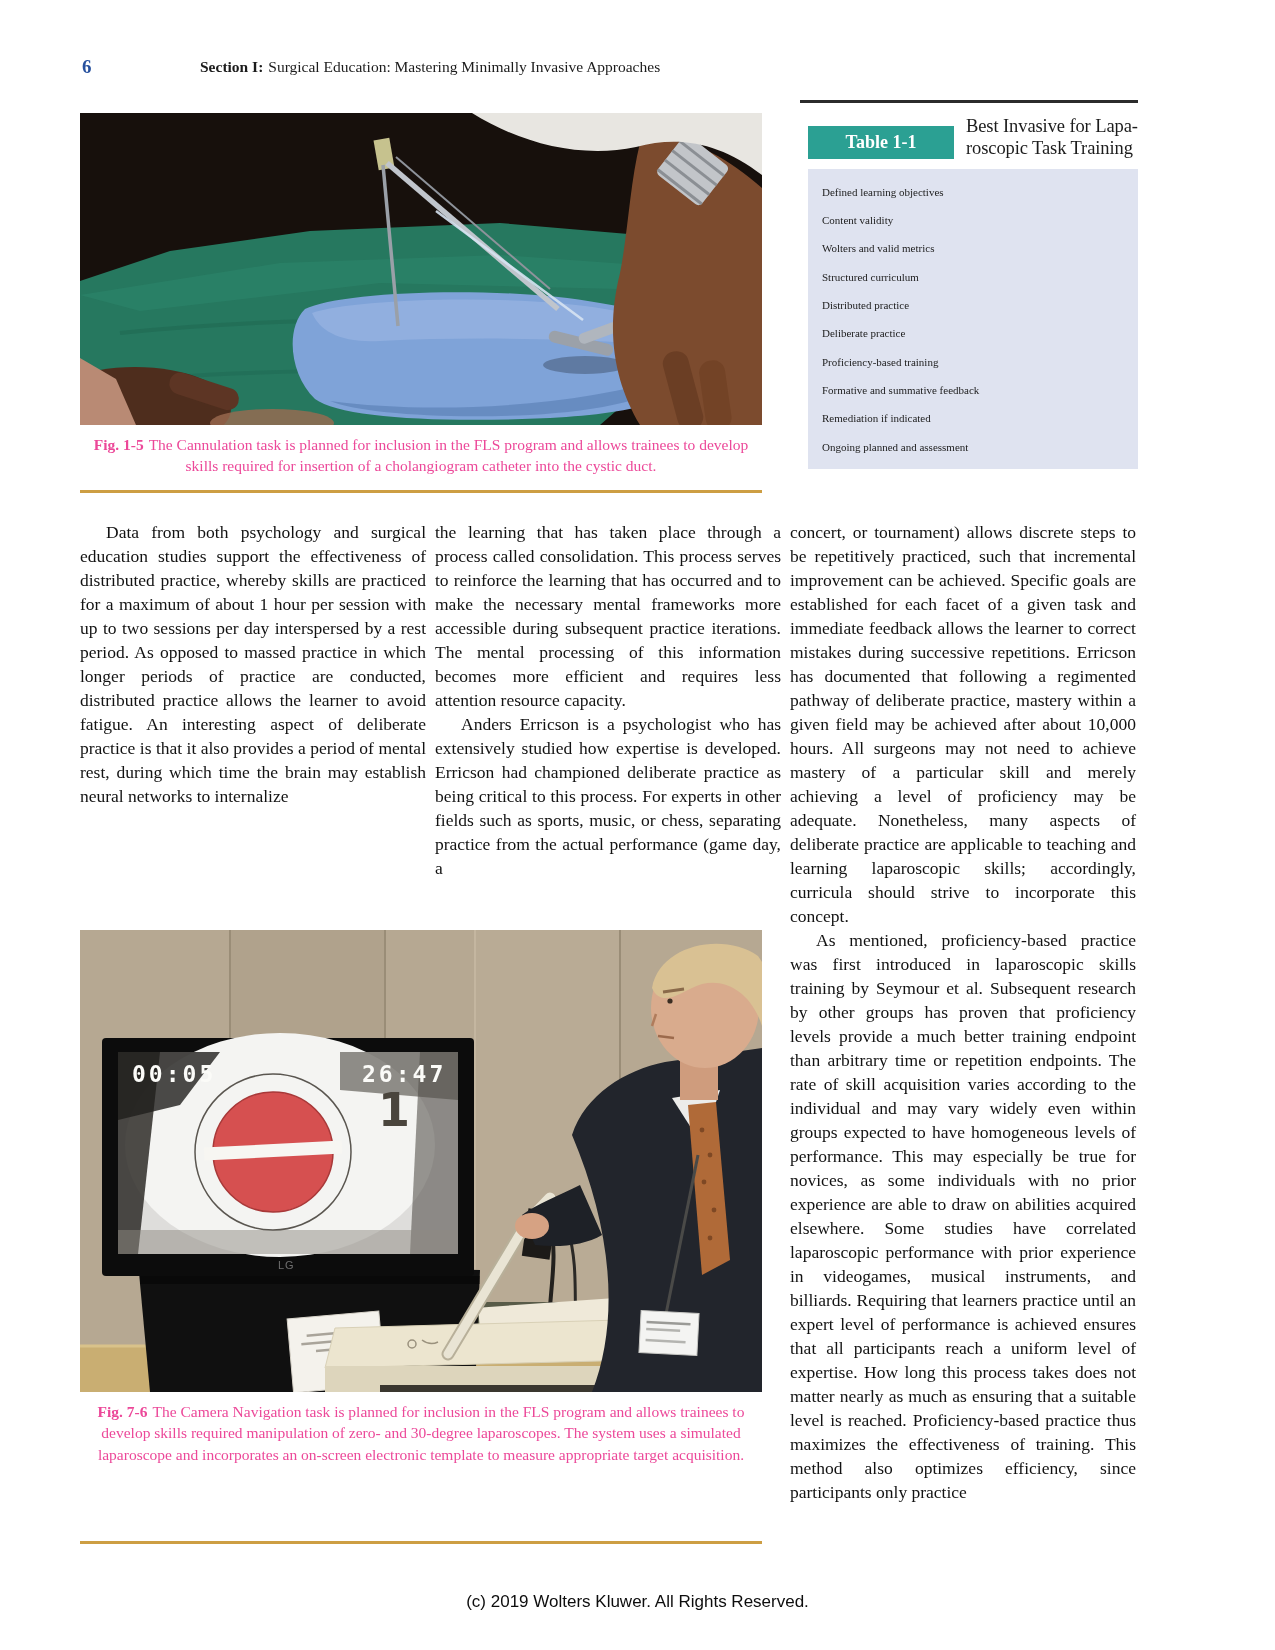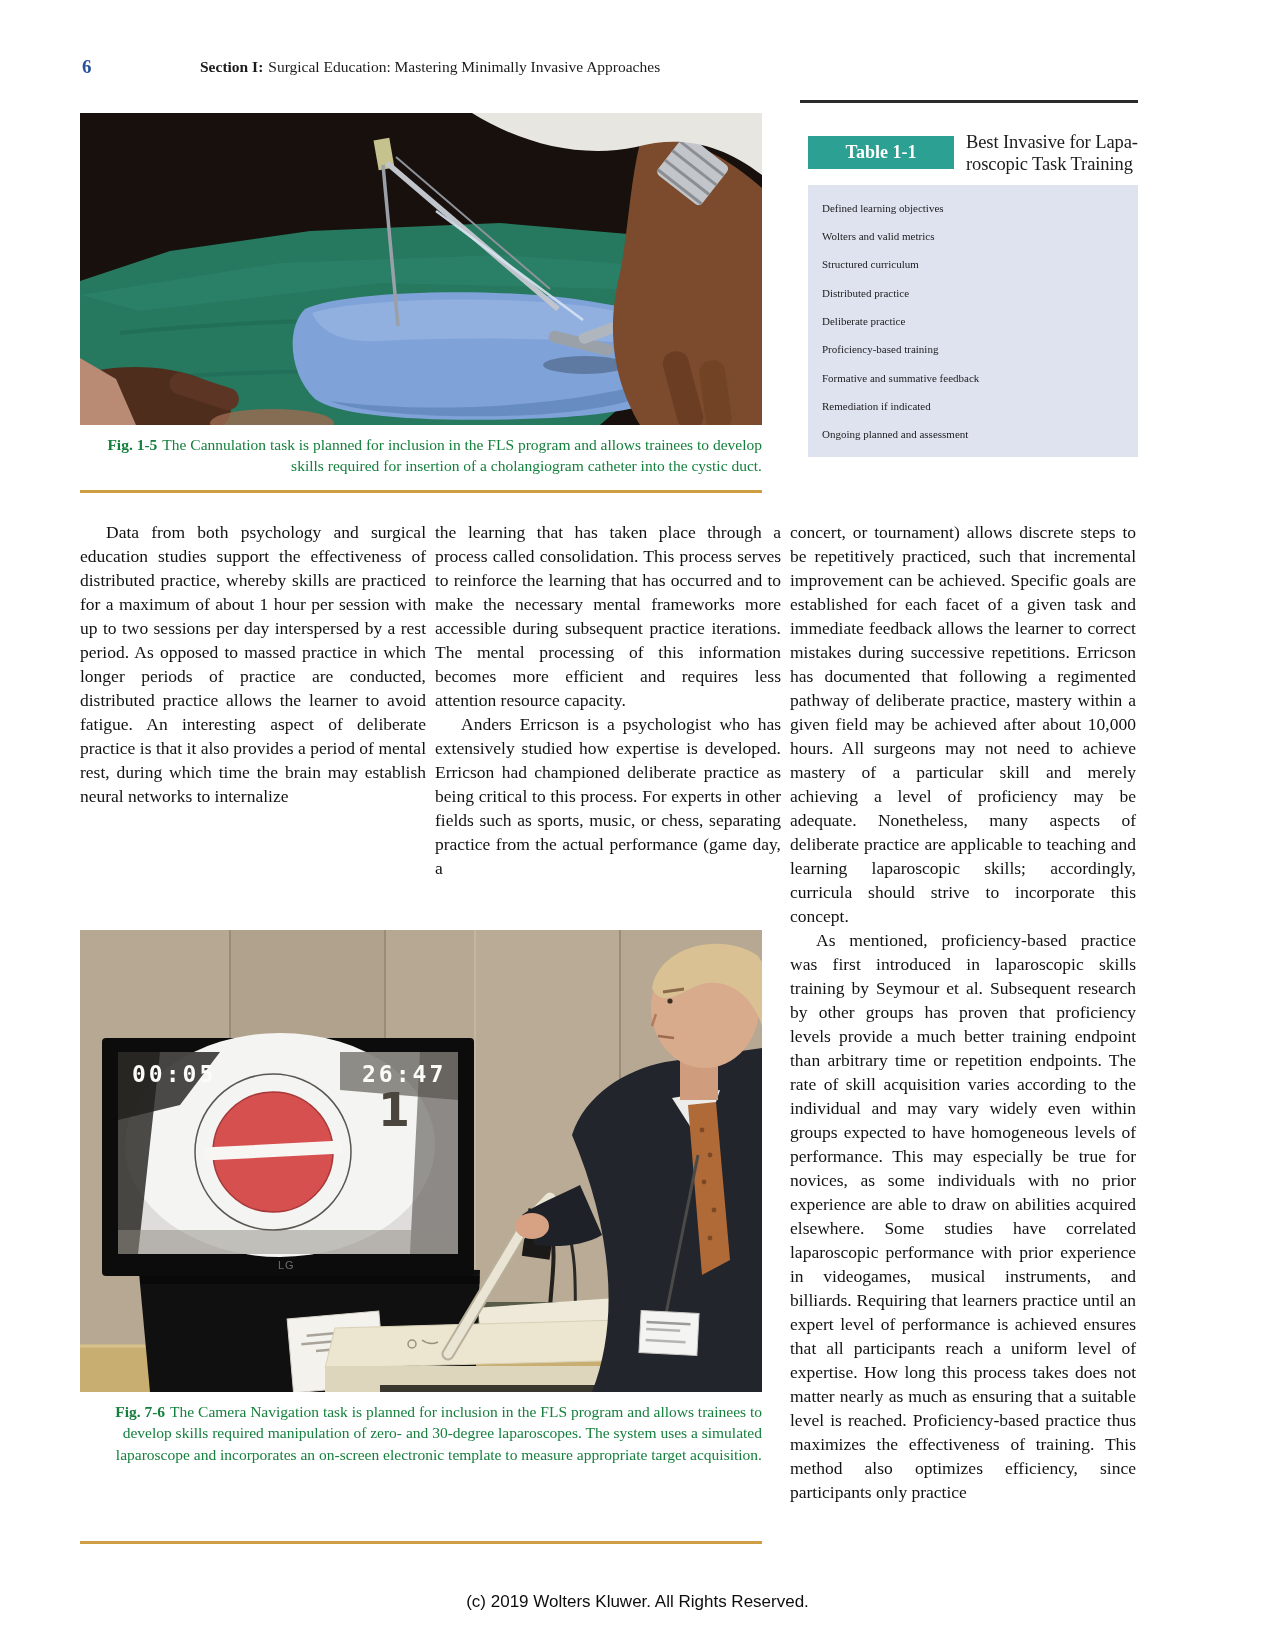--- a/index.html
+++ b/index.html
@@ -11,30 +11,30 @@
   .page-num{position:absolute;left:2px;top:0;font-size:19px;font-weight:bold;color:#27519E}
   .running-head{position:absolute;left:120px;top:2px;font-size:15.5px;color:#1c1c1c;white-space:nowrap}
   .running-head b{margin-right:5px}
 
   
   .figure{position:absolute;left:80px;width:682px}
   .fig5{top:113px}
   .fig6{top:930px}
   .photo{width:682px;overflow:hidden;background:#17100c;display:block}
   .photo svg{display:block}
-  .figcap{margin-top:9px;font-size:15.5px;line-height:1.38;color:#15803d;text-align:right}
+  .figcap{margin-top:9px;font-size:15.5px;line-height:1.38;color:#ec4899;text-align:center}
   .figcap b{margin-right:5px}
   .gold-rule{height:3px;background:#CD9E43;border:0}
   .fig5 .gold-rule{margin-top:13px}
   .fig6 .gold-rule{margin-top:76px}
 
   
   .table-box{position:absolute;left:800px;top:100px;width:338px}
   .table-top-rule{height:2.5px;background:#2b2b2b}
-  .table-head{display:flex;align-items:center;margin-top:28px;padding-left:8px}
+  .table-head{display:flex;align-items:flex-end;margin-top:12px;padding-left:8px}
   .table-badge{flex:none;width:146px;background:#2BA093;color:#fff;font-weight:bold;font-size:18px;text-align:center;padding:6px 0}
   .table-title{margin-left:12px;font-size:18.5px;line-height:1.2;color:#1c1c1c;letter-spacing:-.1px}
   .table-body{background:#DFE3F0;margin-top:10px;margin-left:8px;padding:9px 0 8px}
   .table-row{font-size:11px;line-height:28.3px;padding:0 14px;color:#1c1c1c}
 
   
   .col{position:absolute;top:520px;width:346px;font-size:17.5px;line-height:24px;text-align:justify;color:#121212}
   .col-1{left:80px}.col-2{left:435px}.col-3{left:790px}
   .col p{margin:0}
   .col p.indent{text-indent:26px}
@@ -114,20 +114,21 @@
 </figure>
 
 <aside class="table-box">
   <div class="table-top-rule"></div>
   <div class="table-head">
     <span class="table-badge">Table 1-1</span>
     <span class="table-title"><span>Best Invasive for Lapa-</span><br><span>roscopic Task Training</span></span>
   </div>
   <div class="table-body">
       <div class="table-row">Defined learning objectives</div>
+      <div class="table-row">Content validity</div>
       <div class="table-row">Wolters and valid metrics</div>
       <div class="table-row">Structured curriculum</div>
       <div class="table-row">Distributed practice</div>
       <div class="table-row">Deliberate practice</div>
       <div class="table-row">Proficiency-based training</div>
       <div class="table-row">Formative and summative feedback</div>
       <div class="table-row">Remediation if indicated</div>
       <div class="table-row">Ongoing planned and assessment</div>
     </div>
 </aside>

